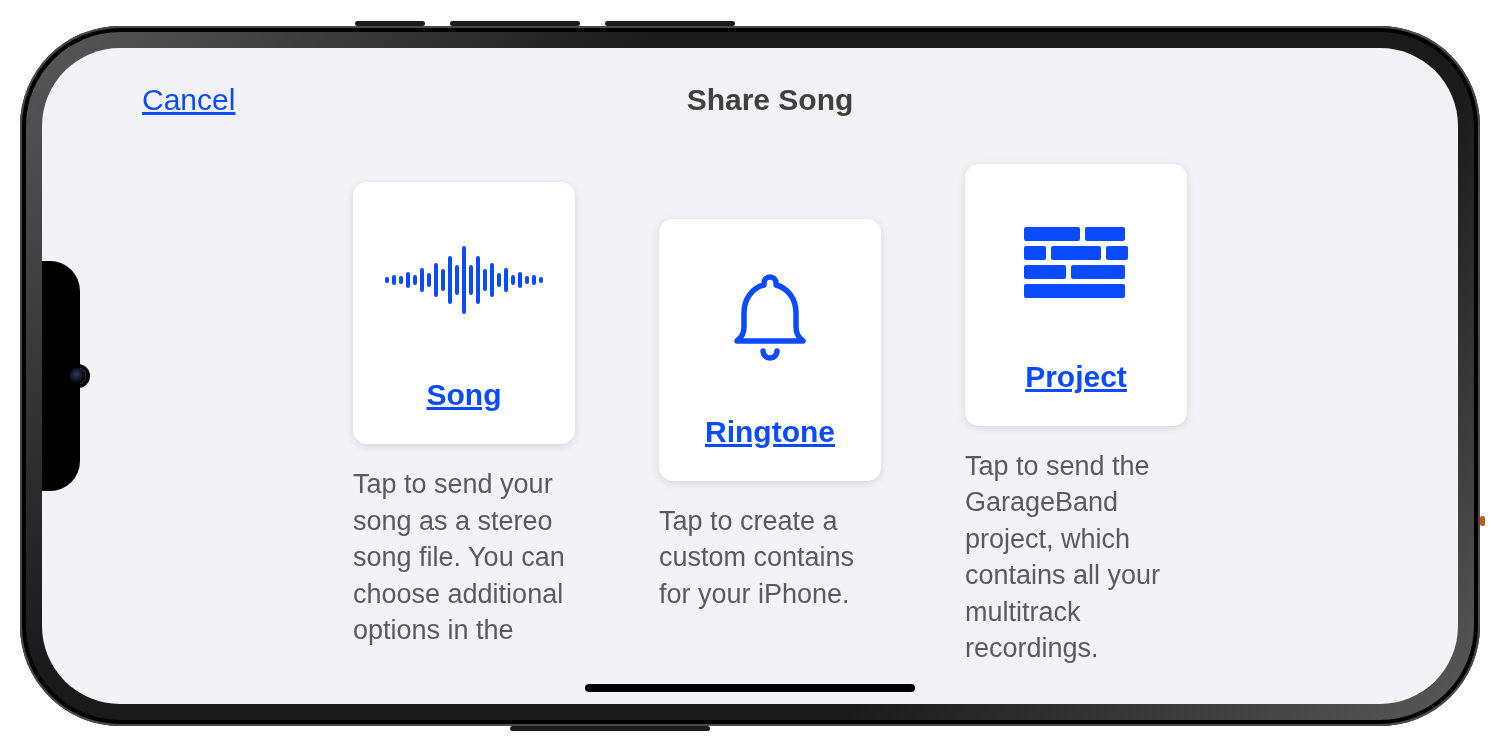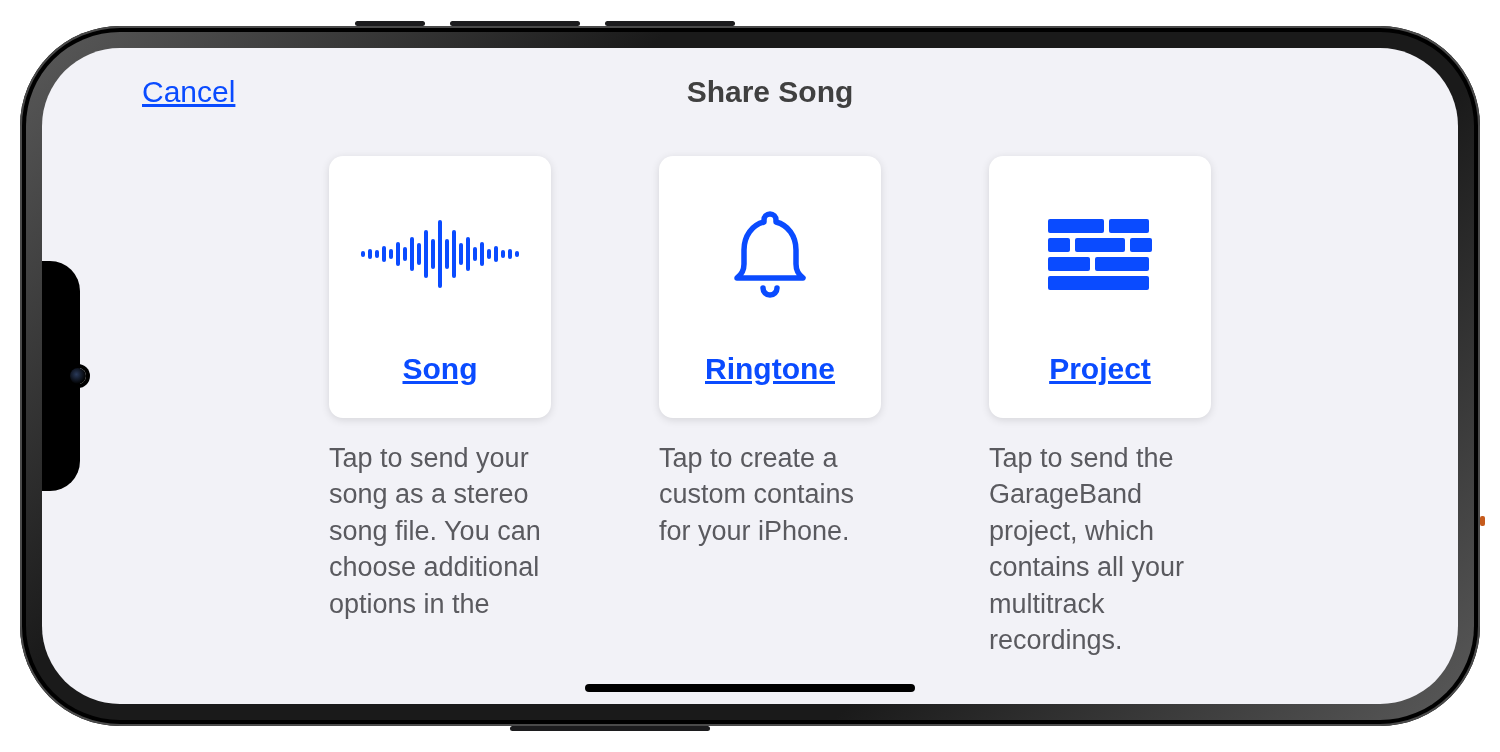--- a/index.html
+++ b/index.html
@@ -53,21 +53,21 @@
   .btn-bot-1{bottom:-5px;left:490px;width:200px;height:5px;}
   .btn-right{right:-5px;top:490px;width:5px;height:10px;background:#c65b1d;border-radius:2px;}
   
   .home-indicator{
     position:absolute;bottom:12px;left:50%;transform:translateX(-50%);
     width:330px;height:8px;background:#000;border-radius:4px;
   }
   
   .content{
     position:absolute;inset:0;
-    padding:8px 60px 0 100px; 
+    padding:16px 60px 0 100px; 
     box-sizing:border-box;
     display:flex;flex-direction:column;
   }
   .nav{
     position:relative;
     height:60px;
     display:flex;align-items:center;justify-content:center;
     margin-top:6px;
   }
   .cancel{
@@ -75,21 +75,21 @@
     color:#0a4bff;font-size:30px;text-decoration:underline;cursor:pointer;
   }
   .title{
     font-size:30px;font-weight:600;color:#404040;
   }
   .subtitle{
     text-align:center;font-size:28px;color:#6b6b70;margin-top:46px;
   }
   .cards{
     margin-top:34px;
-    display:flex;justify-content:center;gap:108px;
+    display:flex;justify-content:center;gap:84px;align-items:center;
   }
   .card-col{width:222px;display:flex;flex-direction:column;}
   .card{
     width:222px;height:262px;
     background:#fff;border-radius:14px;
     box-shadow:0 2px 8px rgba(0,0,0,.12);
     display:flex;flex-direction:column;align-items:center;justify-content:flex-end;
     padding-bottom:32px;box-sizing:border-box;
     cursor:pointer;
   }

